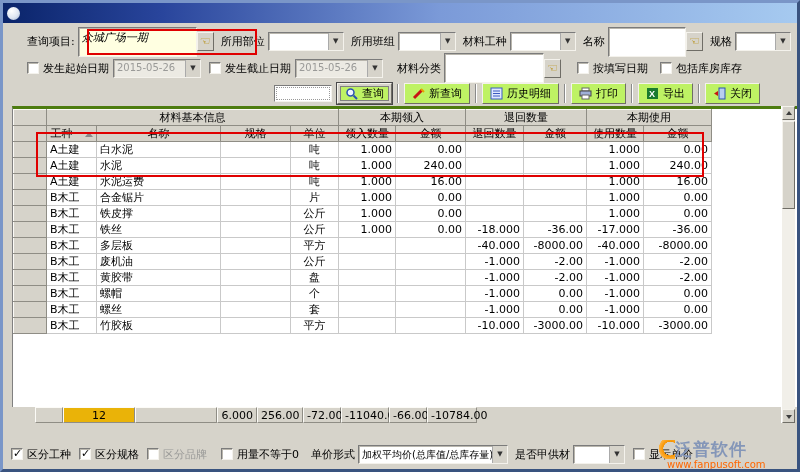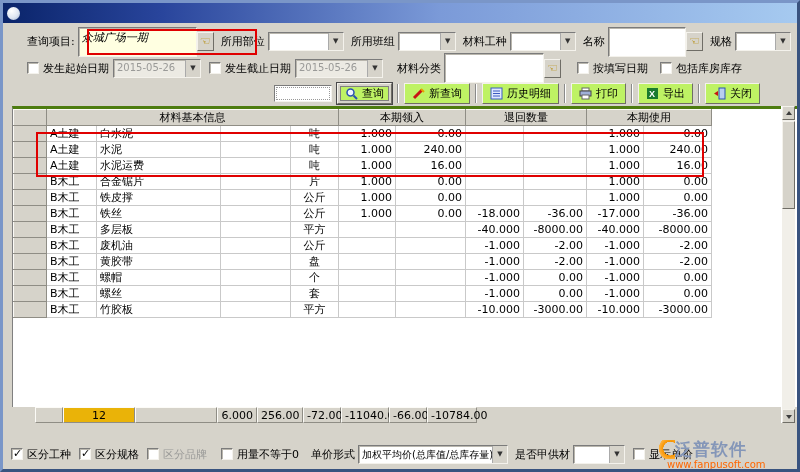--- a/index.html
+++ b/index.html
@@ -212,20 +212,33 @@
           <col style="width:68px">
       </colgroup>
       <thead>
         <tr>
           <th class="selcell"></th>
           <th colspan="4">材料基本信息</th>
           <th colspan="2">本期领入</th>
           <th colspan="2">退回数量</th>
           <th colspan="2">本期使用</th>
         </tr>
+        <tr>
+          <th class="selcell"></th>
+          <th><span>工种</span><span class="sortmark"></span></th>
+          <th>名称</th>
+          <th>规格</th>
+          <th>单位</th>
+          <th>领入数量</th>
+          <th>金额</th>
+          <th>退回数量</th>
+          <th>金额</th>
+          <th>使用数量</th>
+          <th>金额</th>
+        </tr>
       </thead>
       <tbody>
           <tr>
             <td class="selcell"></td>
             <td class="wt">A土建</td>
             <td class="">白水泥</td>
             <td class=""></td>
             <td class="unit" style="text-align: center;">吨</td>
             <td class="num">1.000</td>
             <td class="num">0.00</td>

